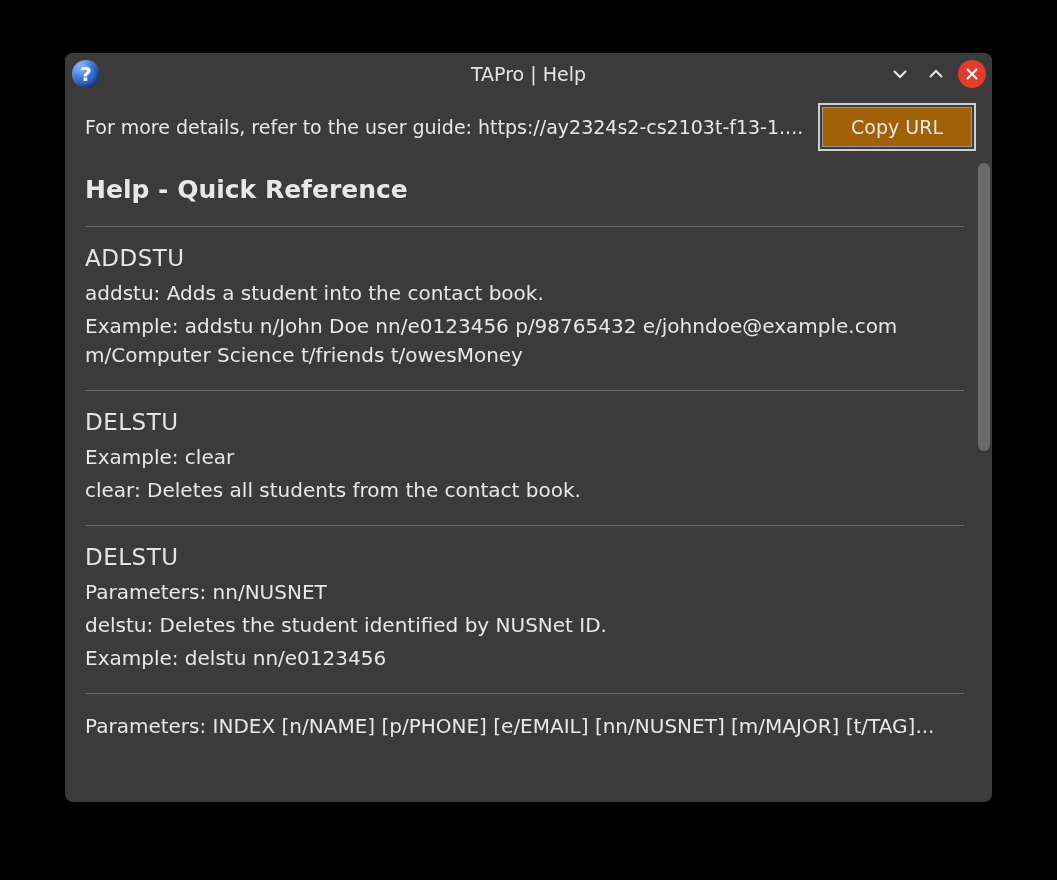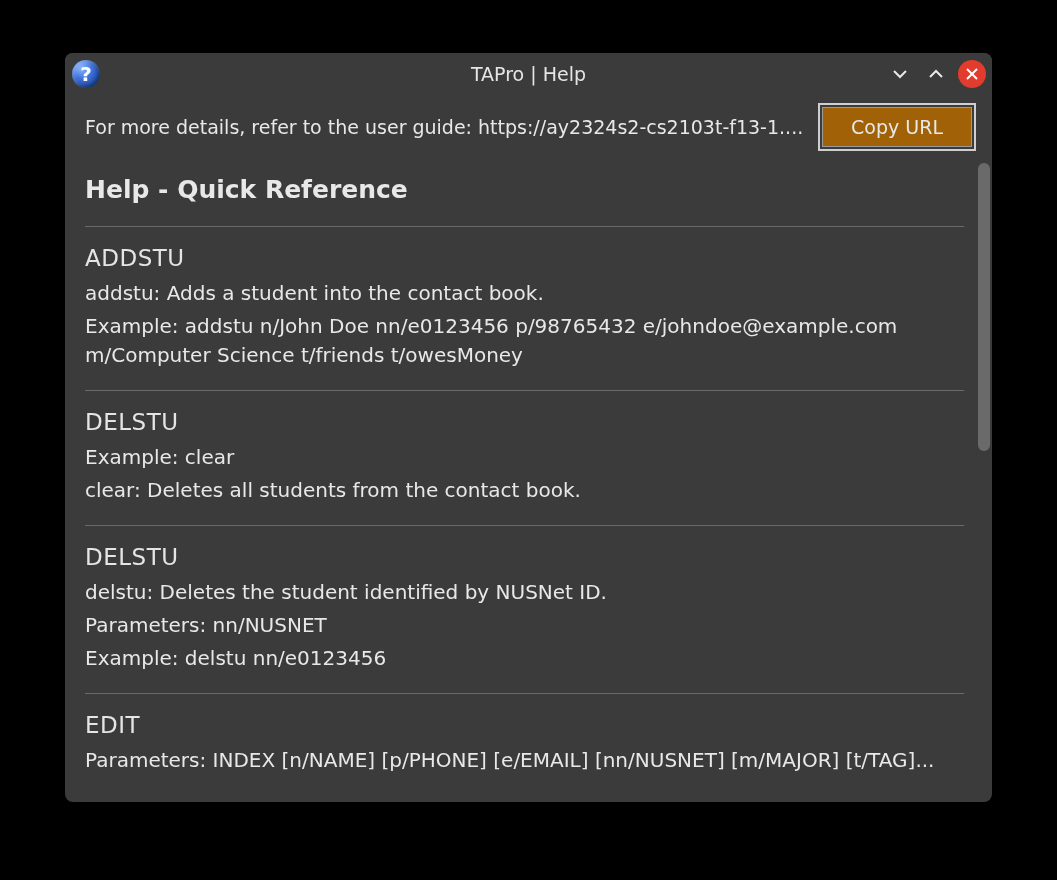--- a/index.html
+++ b/index.html
@@ -206,28 +206,27 @@
 
       <div class="cmd-block">
         <div class="cmd-name">DELSTU</div>
         <div class="cmd-line">Example: clear</div>
         <div class="cmd-line">clear: Deletes all students from the contact book.</div>
       </div>
       <hr class="hr">
 
       <div class="cmd-block">
         <div class="cmd-name">DELSTU</div>
+        <div class="cmd-line">Parameters: nn/NUSNET</div>
         <div class="cmd-line">delstu: Deletes the student identified by NUSNet ID.</div>
-        <div class="cmd-line">Parameters: nn/NUSNET</div>
         <div class="cmd-line">Example: delstu nn/e0123456</div>
       </div>
       <hr class="hr">
 
       <div class="cmd-block">
-        <div class="cmd-name">EDIT</div>
         <div class="cmd-line">Parameters: INDEX [n/NAME] [p/PHONE] [e/EMAIL] [nn/NUSNET] [m/MAJOR] [t/TAG]...</div>
 
       </div>
 
     </div>
     <div class="scrollbar">
       <div class="scroll-thumb"></div>
     </div>
   </div>
 

